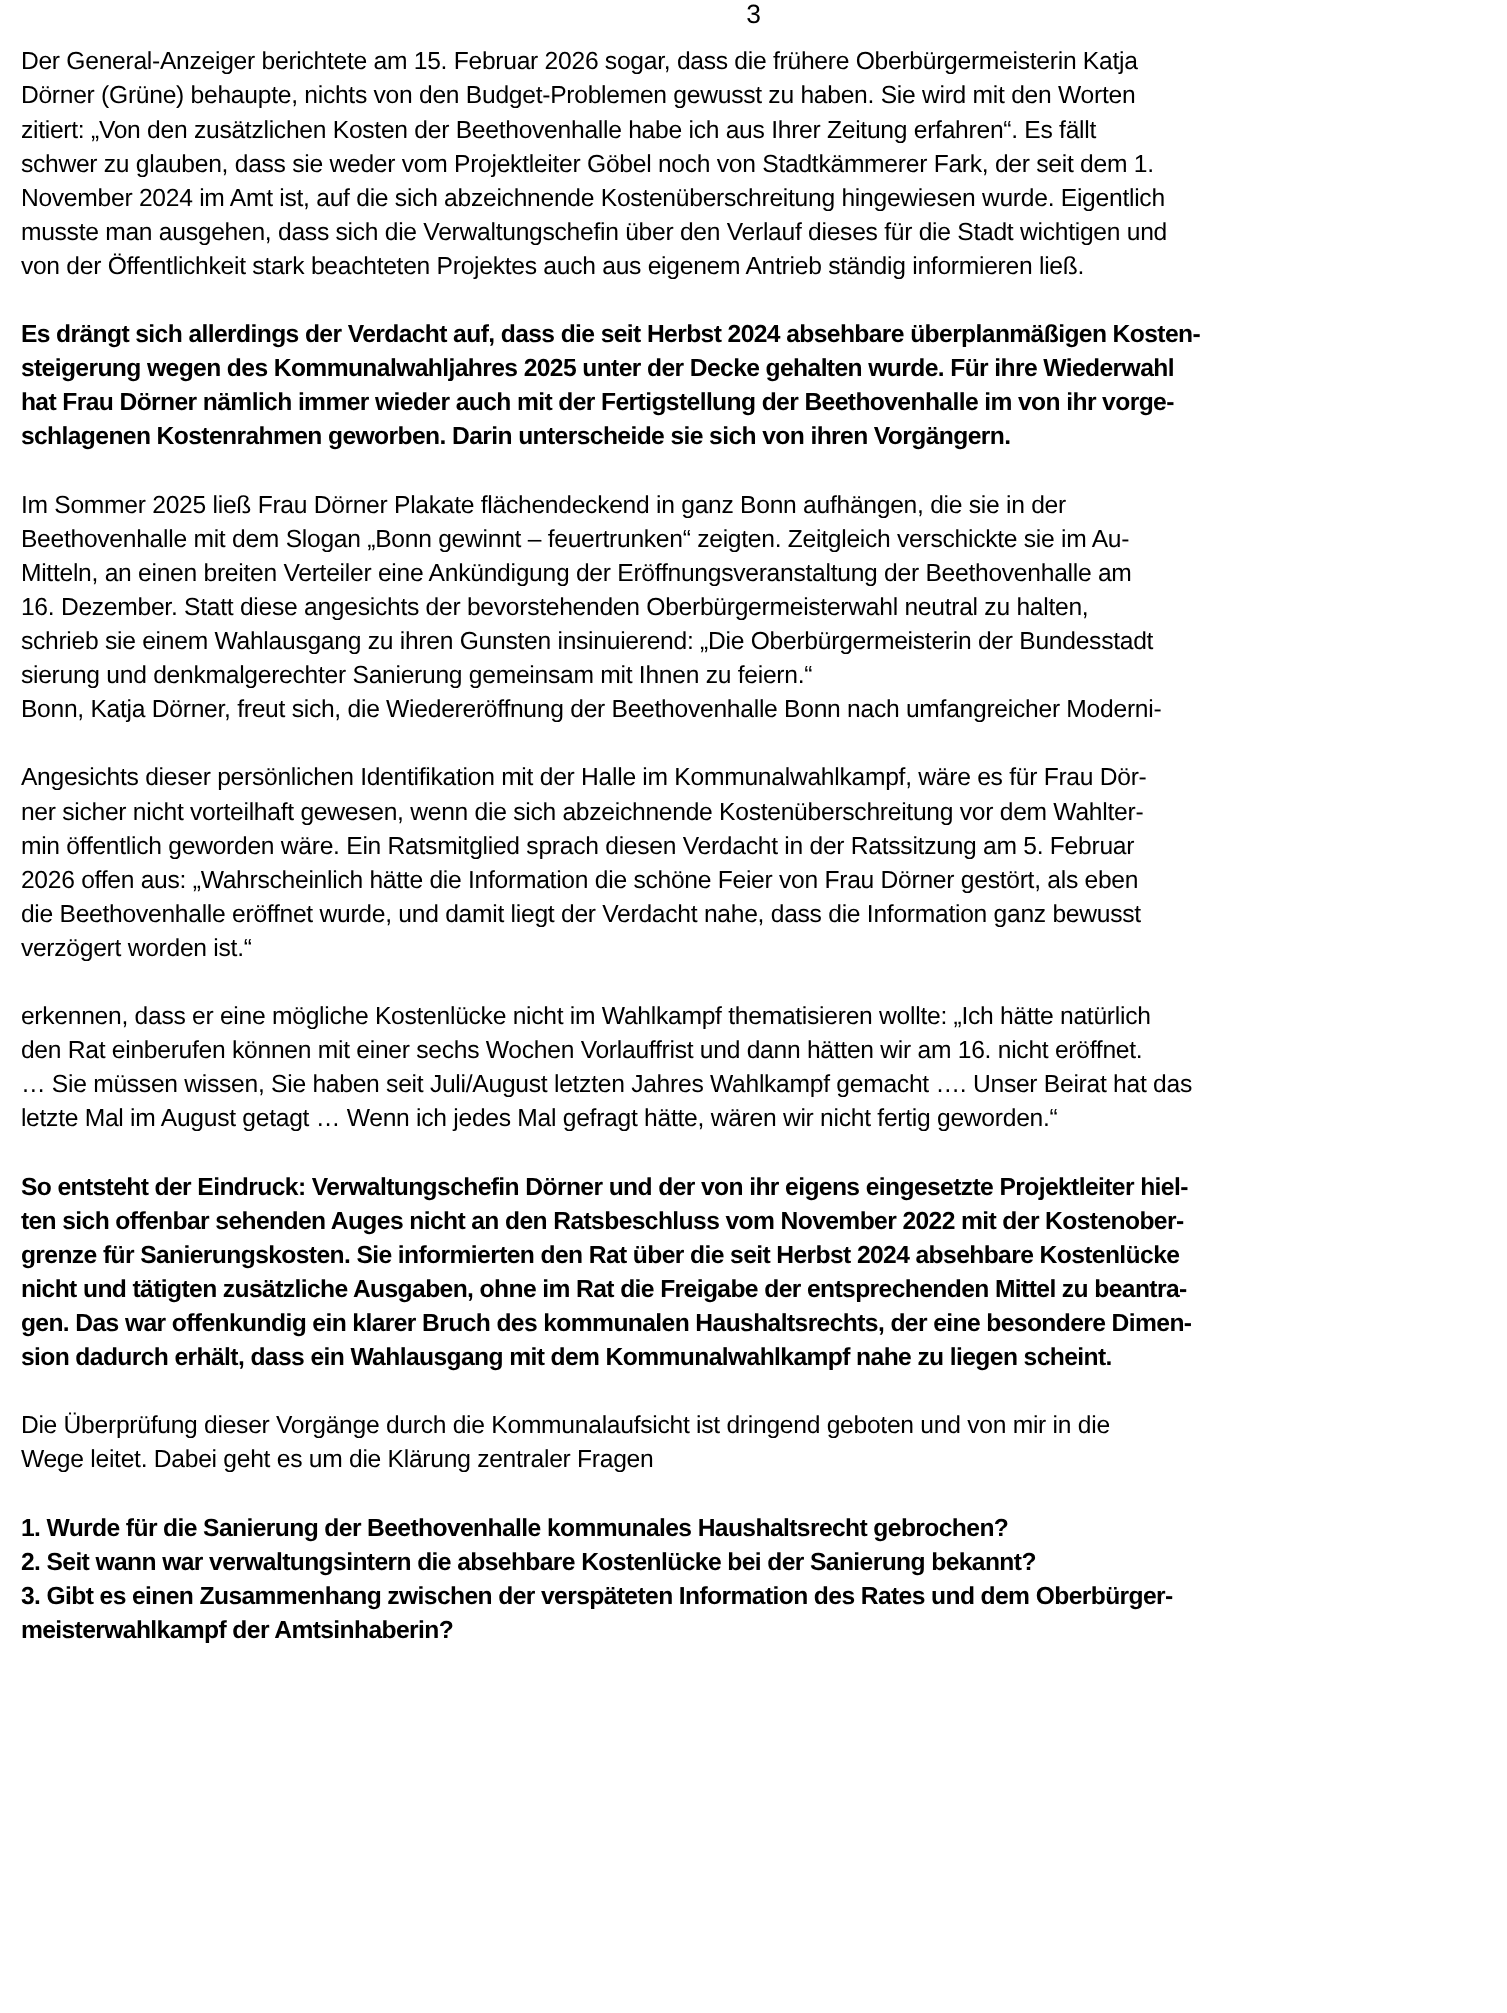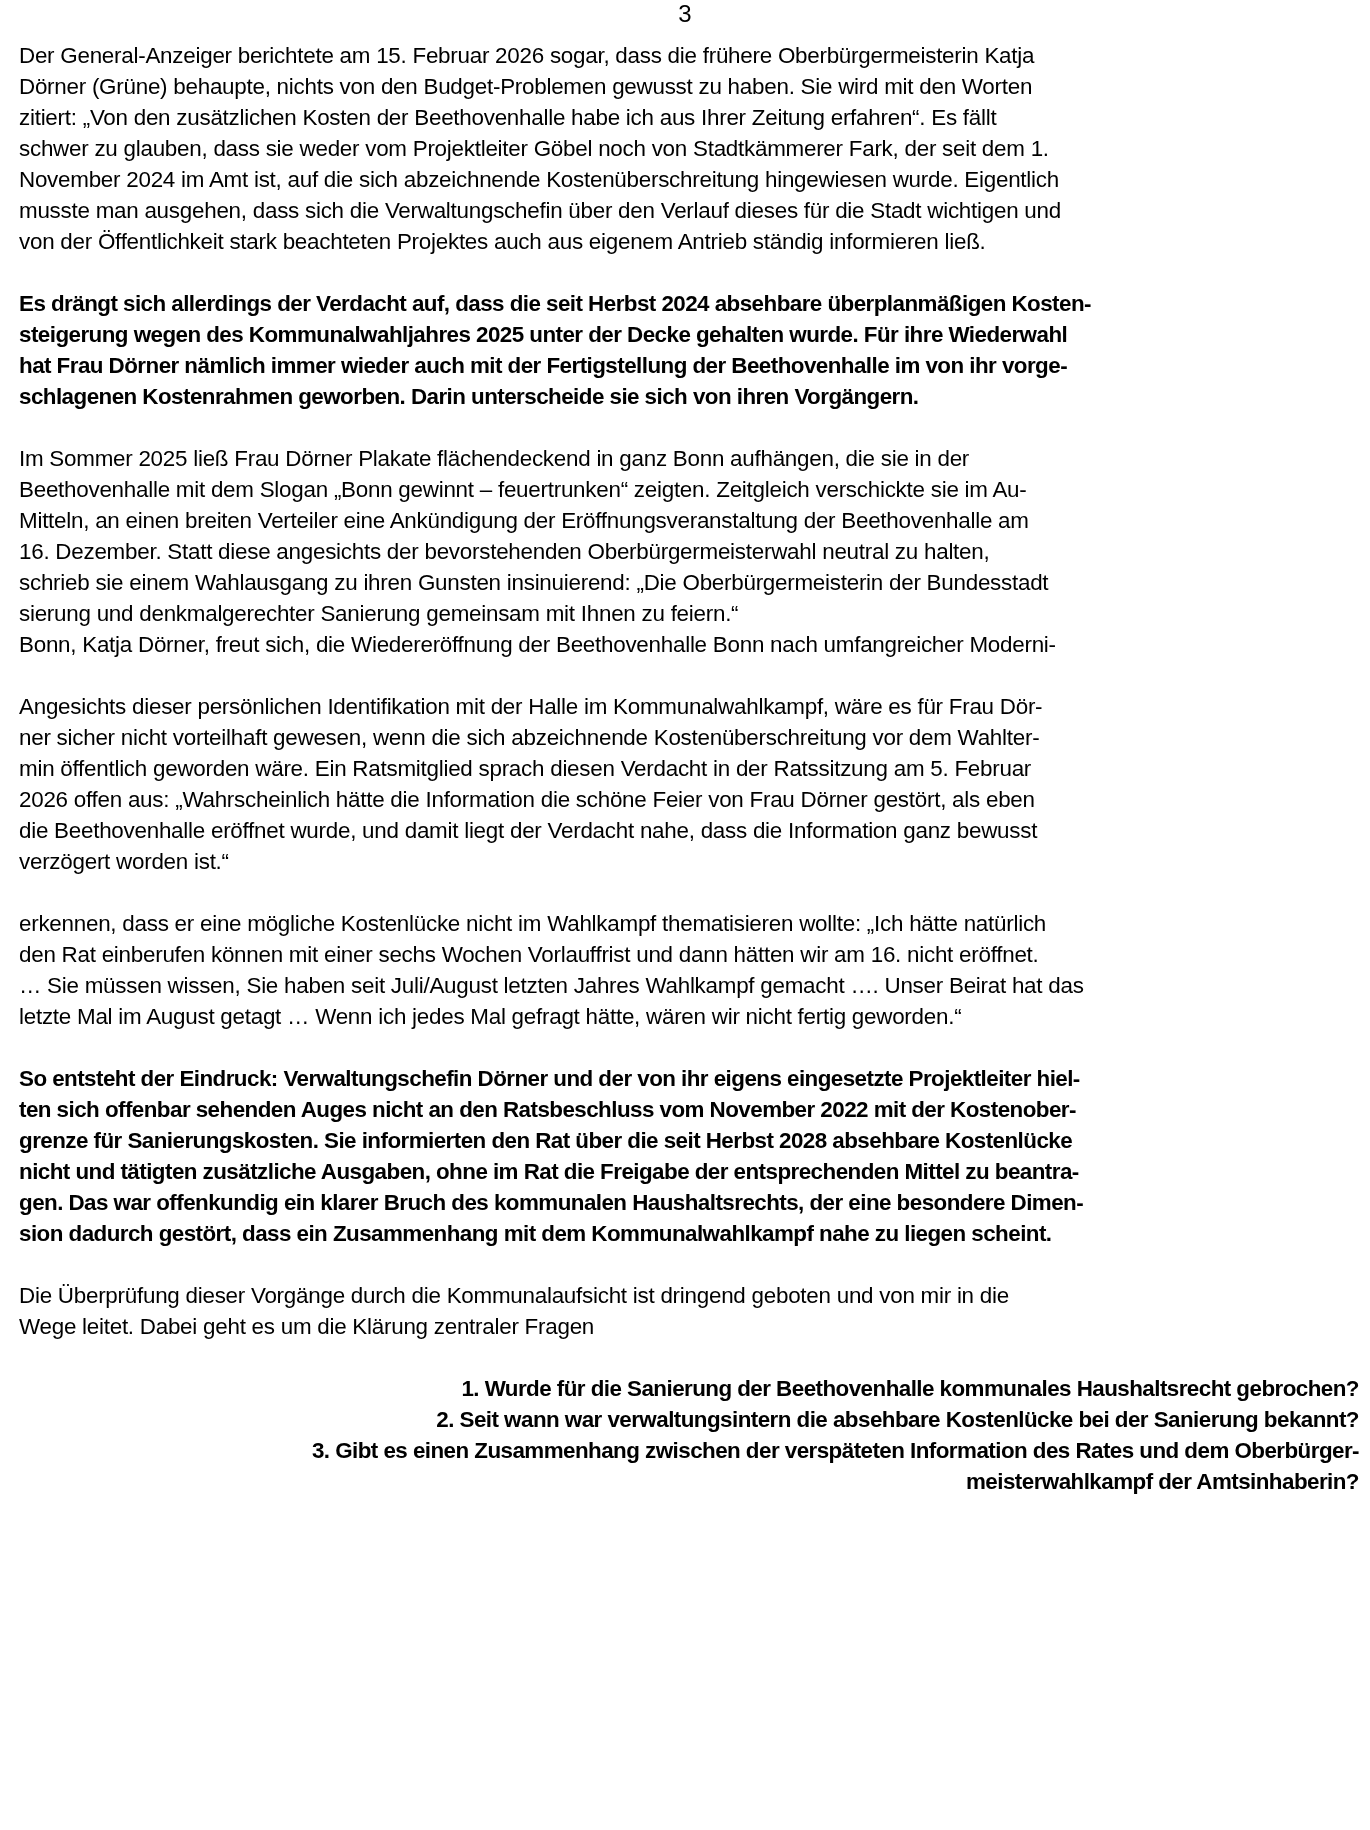--- a/index.html
+++ b/index.html
@@ -47,21 +47,20 @@
     }
     .list {
       margin: 0;
       padding: 0;
       list-style: none;
       font-size: 22.4px;
       line-height: 31px;
       font-weight: bold;
       letter-spacing: -0.55px;
       white-space: nowrap;
-      text-align: right;
     }
     .list .line {
       display: block;
       height: 31px;
     }
   </style>
 </head>
 <body>
 
 <div class="page-number">3</div>
@@ -107,24 +106,24 @@
   <p class="para">
     <span class="line">erkennen, dass er eine mögliche Kostenlücke nicht im Wahlkampf thematisieren wollte: „Ich hätte natürlich</span>
     <span class="line">den Rat einberufen können mit einer sechs Wochen Vorlauffrist und dann hätten wir am 16. nicht eröffnet.</span>
     <span class="line">…  Sie müssen wissen, Sie haben seit Juli/August letzten Jahres Wahlkampf gemacht …. Unser Beirat hat das</span>
     <span class="line">letzte Mal im August getagt … Wenn ich jedes Mal gefragt hätte, wären wir nicht fertig geworden.“</span>
   </p>
 
   <p class="para bold">
     <span class="line">So entsteht der Eindruck: Verwaltungschefin Dörner und der von ihr eigens eingesetzte Projektleiter hiel-</span>
     <span class="line">ten sich offenbar sehenden Auges nicht an den Ratsbeschluss vom November 2022 mit der Kostenober-</span>
-    <span class="line">grenze für Sanierungskosten. Sie informierten den Rat über die seit Herbst 2028 absehbare Kostenlücke</span>
+    <span class="line">grenze für Sanierungskosten. Sie informierten den Rat über die seit Herbst 2024 absehbare Kostenlücke</span>
     <span class="line">nicht und tätigten zusätzliche Ausgaben, ohne im Rat die Freigabe der entsprechenden Mittel zu beantra-</span>
     <span class="line">gen. Das war offenkundig ein klarer Bruch des kommunalen Haushaltsrechts, der eine besondere Dimen-</span>
-    <span class="line">sion dadurch gestört, dass ein Zusammenhang mit dem Kommunalwahlkampf nahe zu liegen scheint.</span>
+    <span class="line">sion dadurch erhält, dass ein Wahlausgang mit dem Kommunalwahlkampf nahe zu liegen scheint.</span>
   </p>
 
   <p class="para">
     <span class="line">Die Überprüfung dieser Vorgänge durch die Kommunalaufsicht ist dringend geboten und von mir in die</span>
     <span class="line">Wege leitet. Dabei geht es um die Klärung zentraler Fragen</span>
   </p>
 
   <ol class="list">
     <li>
       <span class="line">1. Wurde für die Sanierung der Beethovenhalle kommunales Haushaltsrecht gebrochen?</span>

